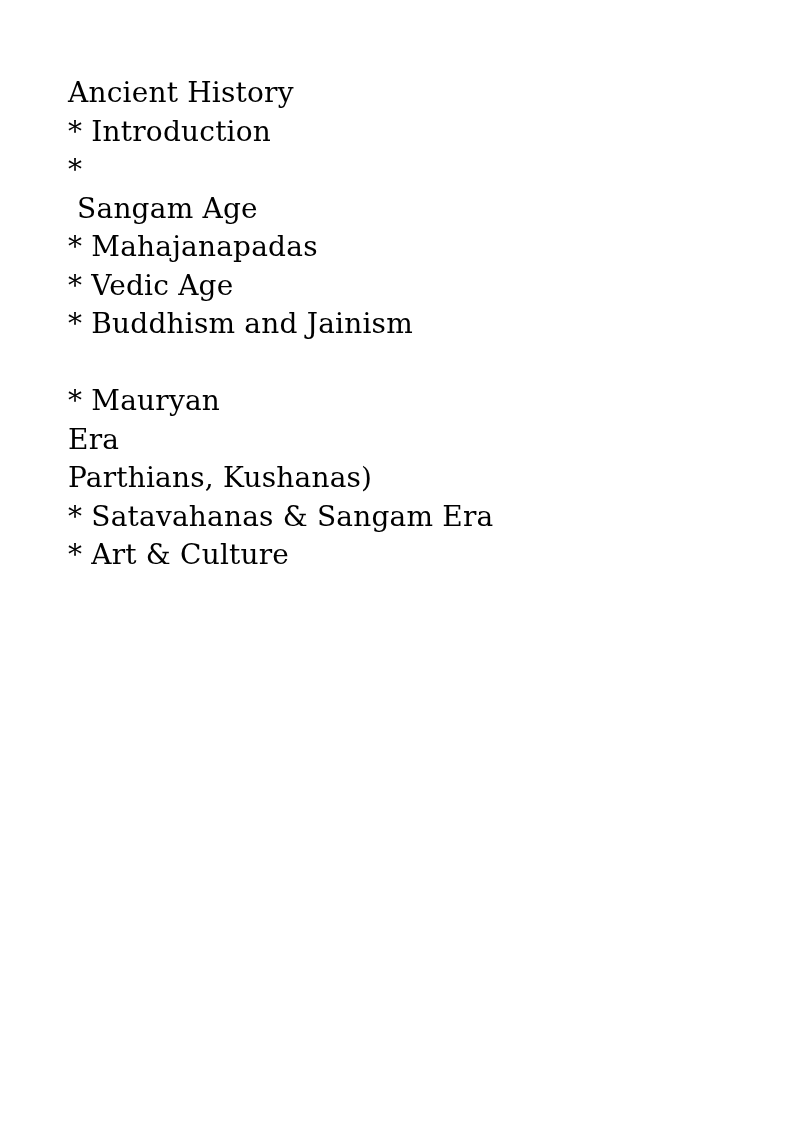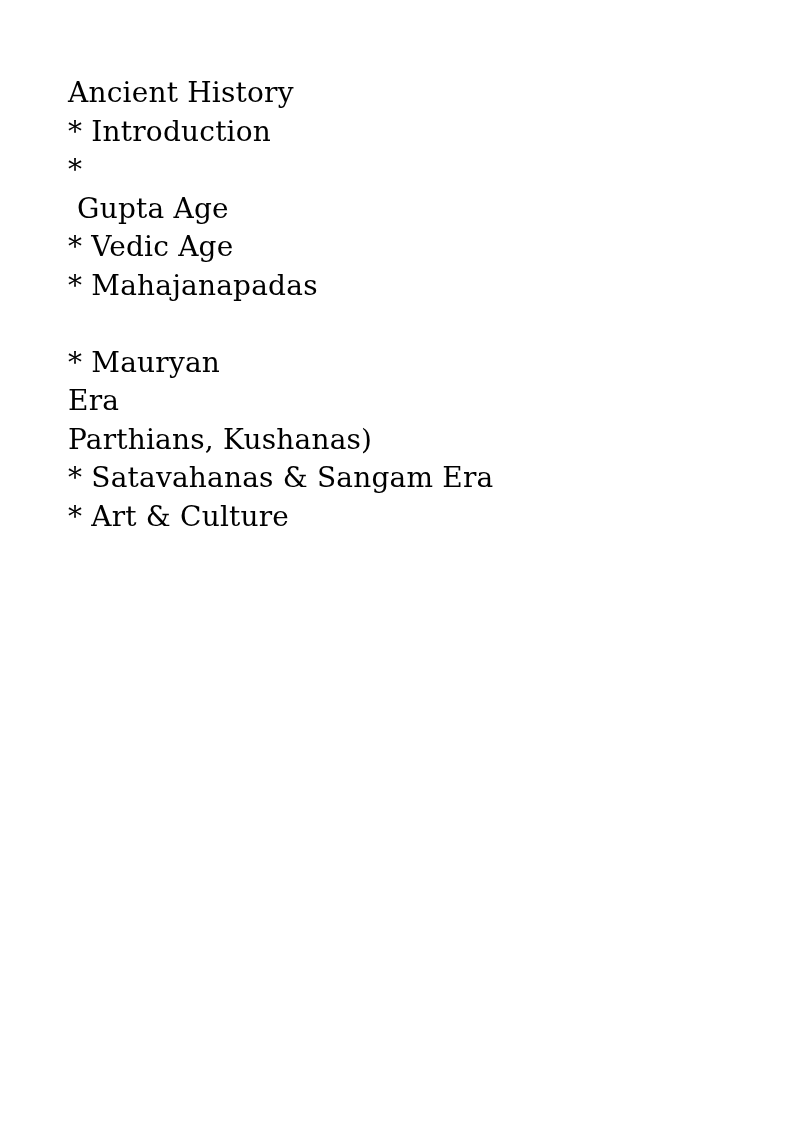--- a/index.html
+++ b/index.html
@@ -32,23 +32,24 @@
   }
 </style>
 </head>
 <body>
 
 <div class="page">
   <div class="text-block">
     <div class="doc-line">Ancient History</div>
     <div class="doc-line">* Introduction</div>
     <div class="doc-line">*</div>
-    <div class="doc-line"> Gupta Age</div>
+    <div class="doc-line"> Sangam Age</div>
+    <div class="doc-line">* Mahajanapadas</div>
     <div class="doc-line">* Vedic Age</div>
-    <div class="doc-line">* Mahajanapadas</div>
+    <div class="doc-line">* Buddhism and Jainism</div>
     <div class="doc-line"></div>
     <div class="doc-line">* Mauryan</div>
     <div class="doc-line">Era</div>
     <div class="doc-line">Parthians, Kushanas)</div>
     <div class="doc-line">* Satavahanas &amp; Sangam Era</div>
     <div class="doc-line">* Art &amp; Culture</div>
   </div>
 </div>
 
 </body></html>

